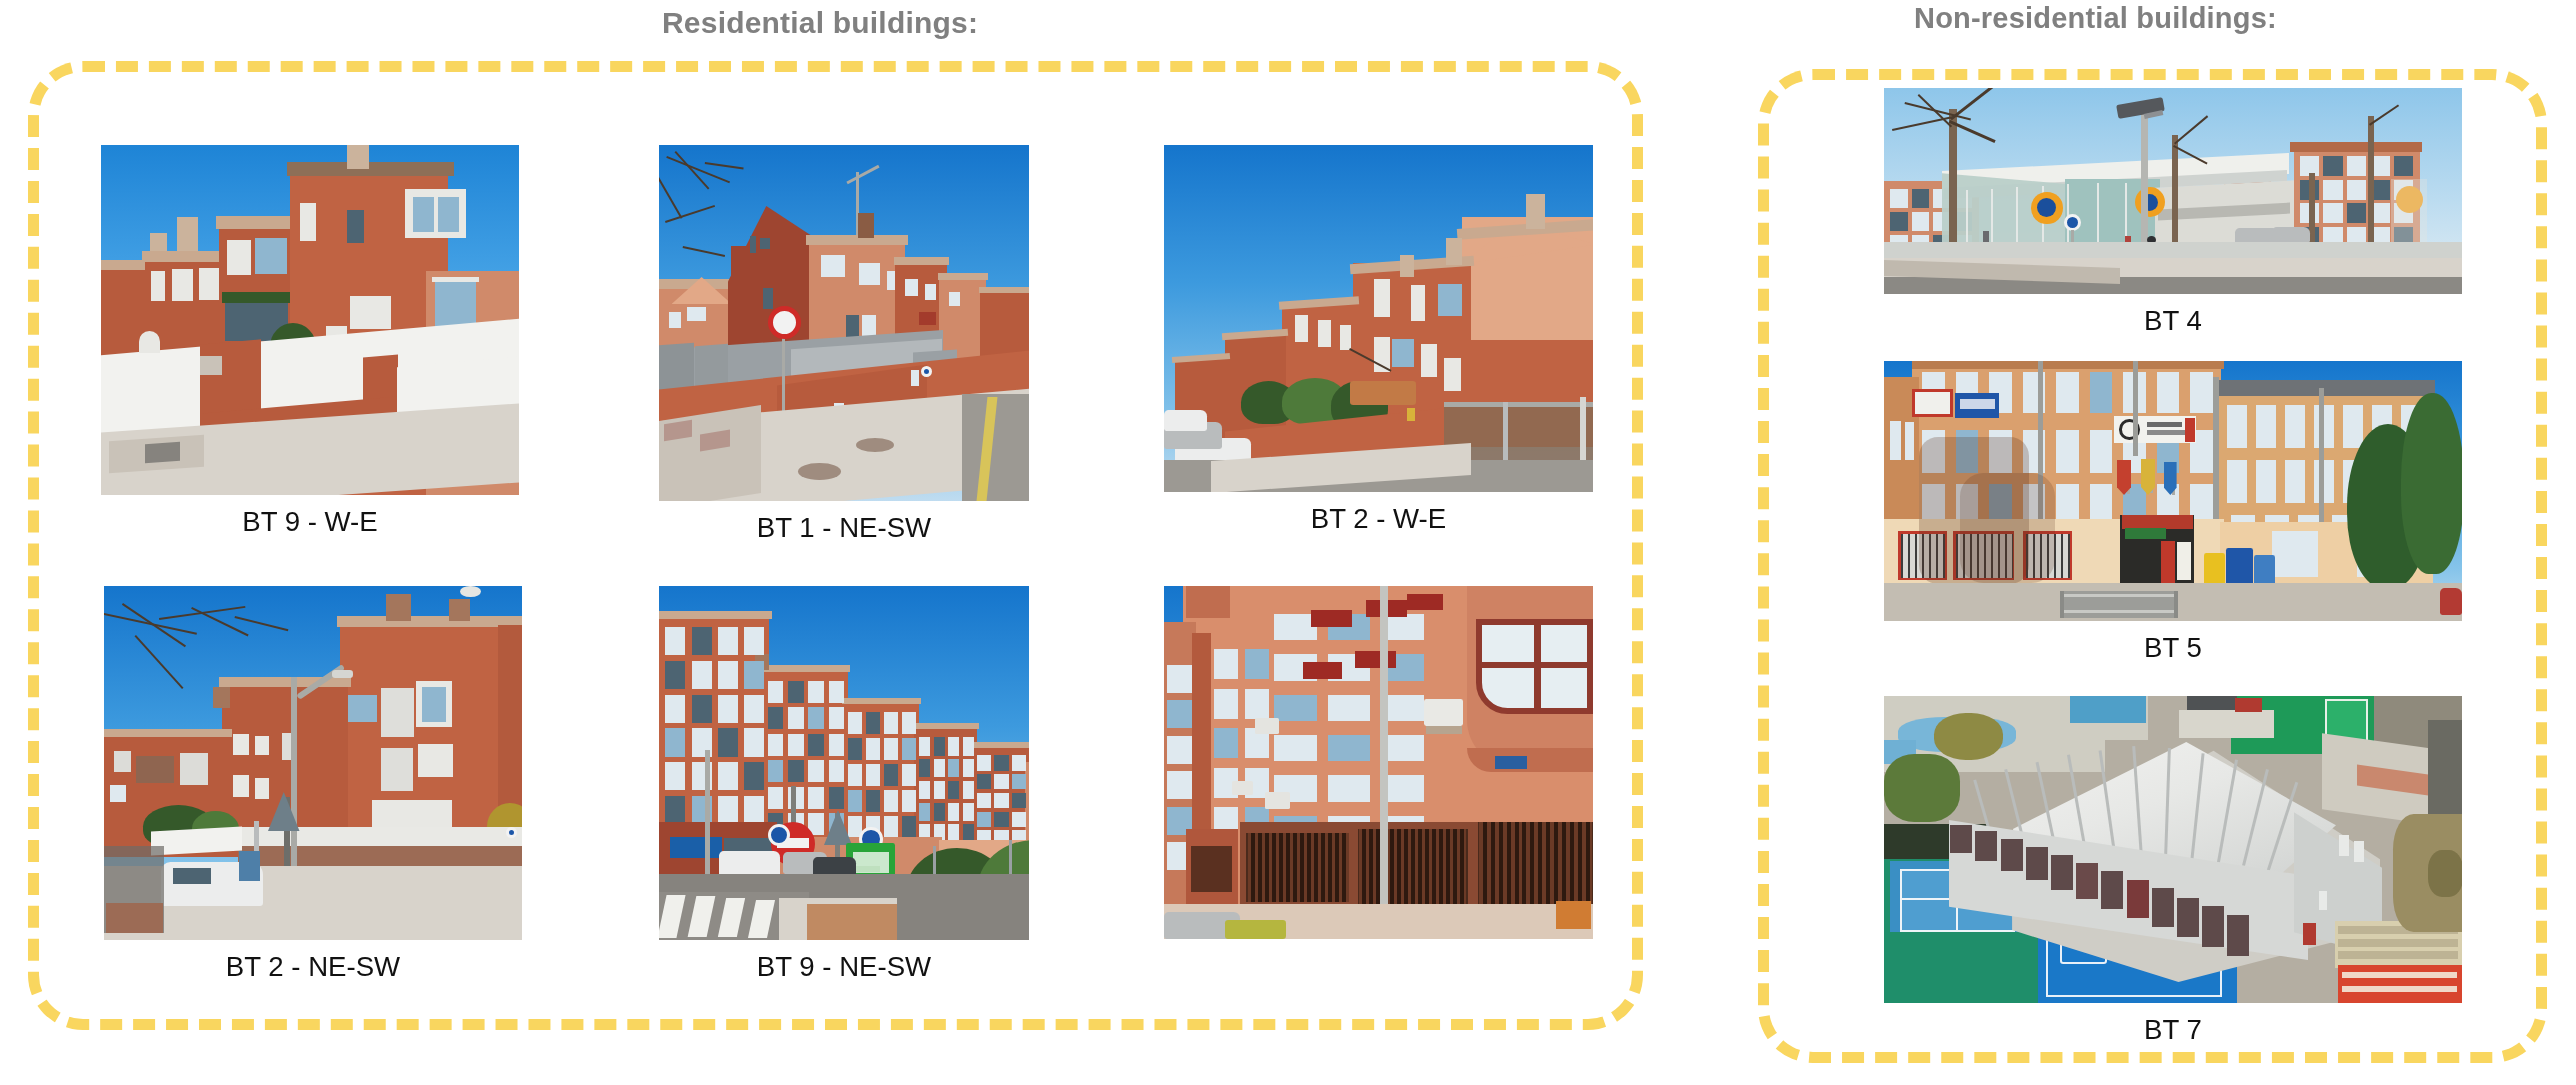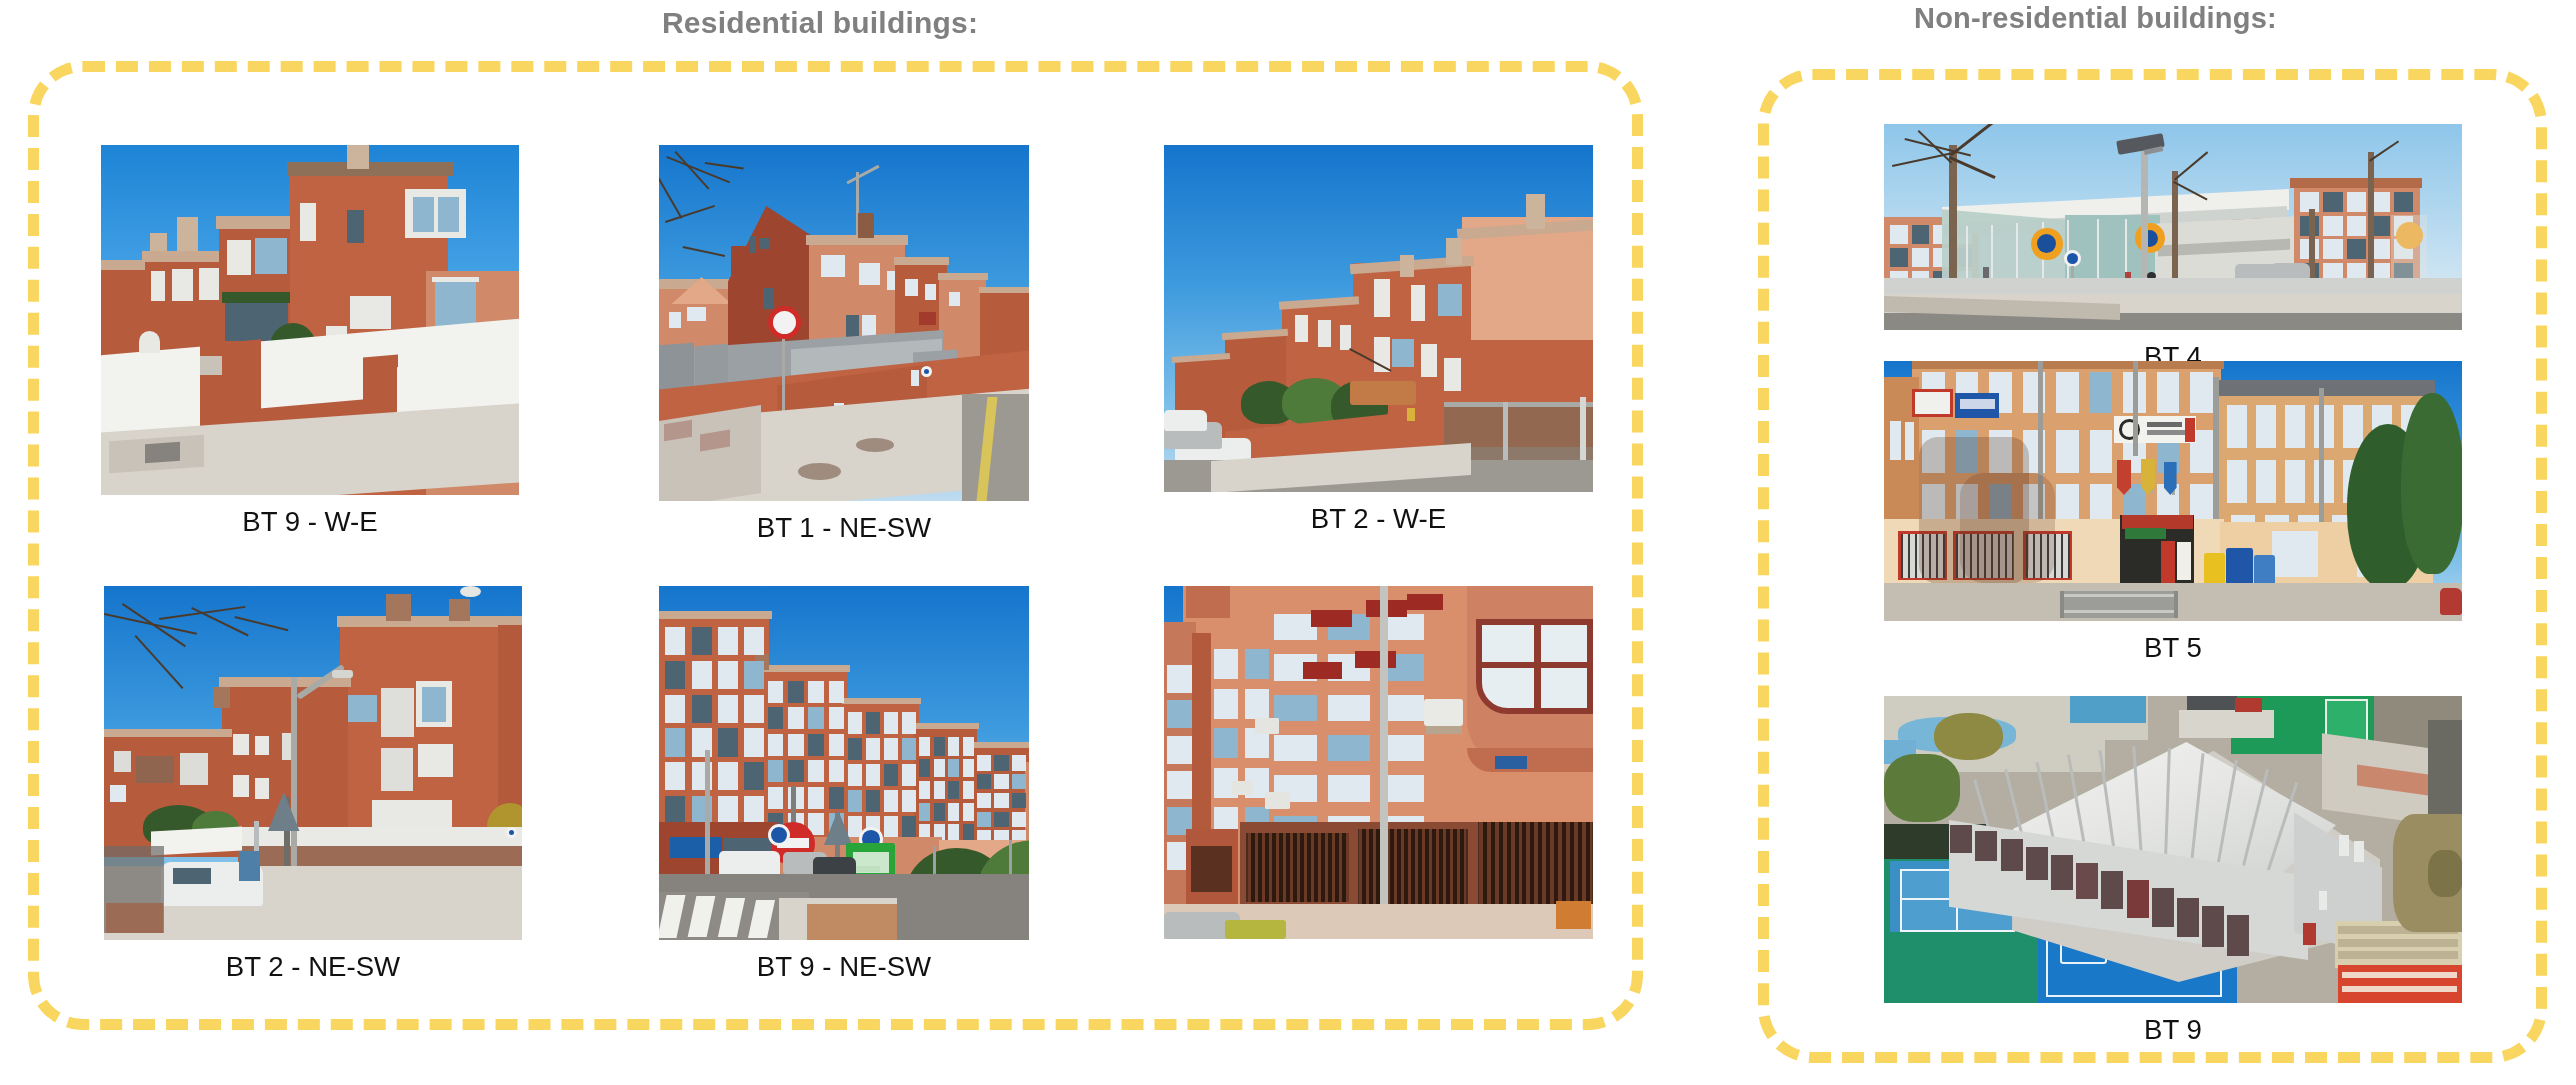--- a/index.html
+++ b/index.html
@@ -63,21 +63,21 @@
   #cell-bt3-ns     { left: 1164px; top: 586px; width: 429px; }
 
   #cell-bt1-we   .photo { height: 350px; }
   #cell-bt1-nesw .photo { height: 356px; }
   #cell-bt2-we   .photo { height: 347px; }
   #cell-bt2-nesw .photo { height: 354px; }
   #cell-bt3-nesw .photo { height: 354px; }
   #cell-bt3-ns   .photo { height: 353px; }
 
   
-  #cell-bt4 { left: 1884px; top: 88px;  width: 578px; margin-top: 36px; }
+  #cell-bt4 { left: 1884px; top: 88px;  width: 578px; }
   #cell-bt5 { left: 1884px; top: 361px;  width: 578px; }
   #cell-bt6 { left: 1884px; top: 696px;  width: 578px; }
   #cell-bt4 .photo { height: 206px; }
   #cell-bt5 .photo { height: 260px; }
   #cell-bt6 .photo { height: 307px; }
 
   
   .sky-deep   { position:absolute; inset:0; background: linear-gradient(180deg,#1e84d6 0%, #4ba7e8 45%, #9fd2f0 85%, #cfe6f5 100%); }
   .sky-pale   { position:absolute; inset:0; background: linear-gradient(180deg,#8ec6ea 0%, #bcdcf0 55%, #e4eef4 100%); }
   .sky-vivid  { position:absolute; inset:0; background: linear-gradient(180deg,#1575cc 0%, #3d9ade 40%, #86c4ea 80%, #bfdcf0 100%); }
@@ -971,15 +971,15 @@
     <div class="blk" style="left:454px;top:230px;width:120px;height:7.9px;background:#bdb394;"></div>
     <div class="blk" style="left:454px;top:243px;width:120px;height:7.9px;background:#bdb394;"></div>
     <div class="blk" style="left:454px;top:255px;width:120px;height:7.9px;background:#bdb394;"></div>
     <div class="blk" style="left:454px;top:269px;width:124px;height:38px;background:#d8452e;"></div>
     <div class="blk" style="left:458px;top:276px;width:115px;height:6.3px;background:#f0d8c8;"></div>
     <div class="blk" style="left:458px;top:290px;width:115px;height:6.3px;background:#f0d8c8;"></div>
 
     <div class="blk" style="left:509px;top:118px;width:69px;height:118px;background:#9a8d62;border-radius:30% 0 0 30%;"></div>
     <div class="blk" style="left:544px;top:154px;width:35px;height:47px;background:#7c7348;border-radius:40%;"></div>
   </div>
-  <div class="caption">BT 9</div>
+  <div class="caption">BT 7</div>
 </div>
 
 
 </body></html>

